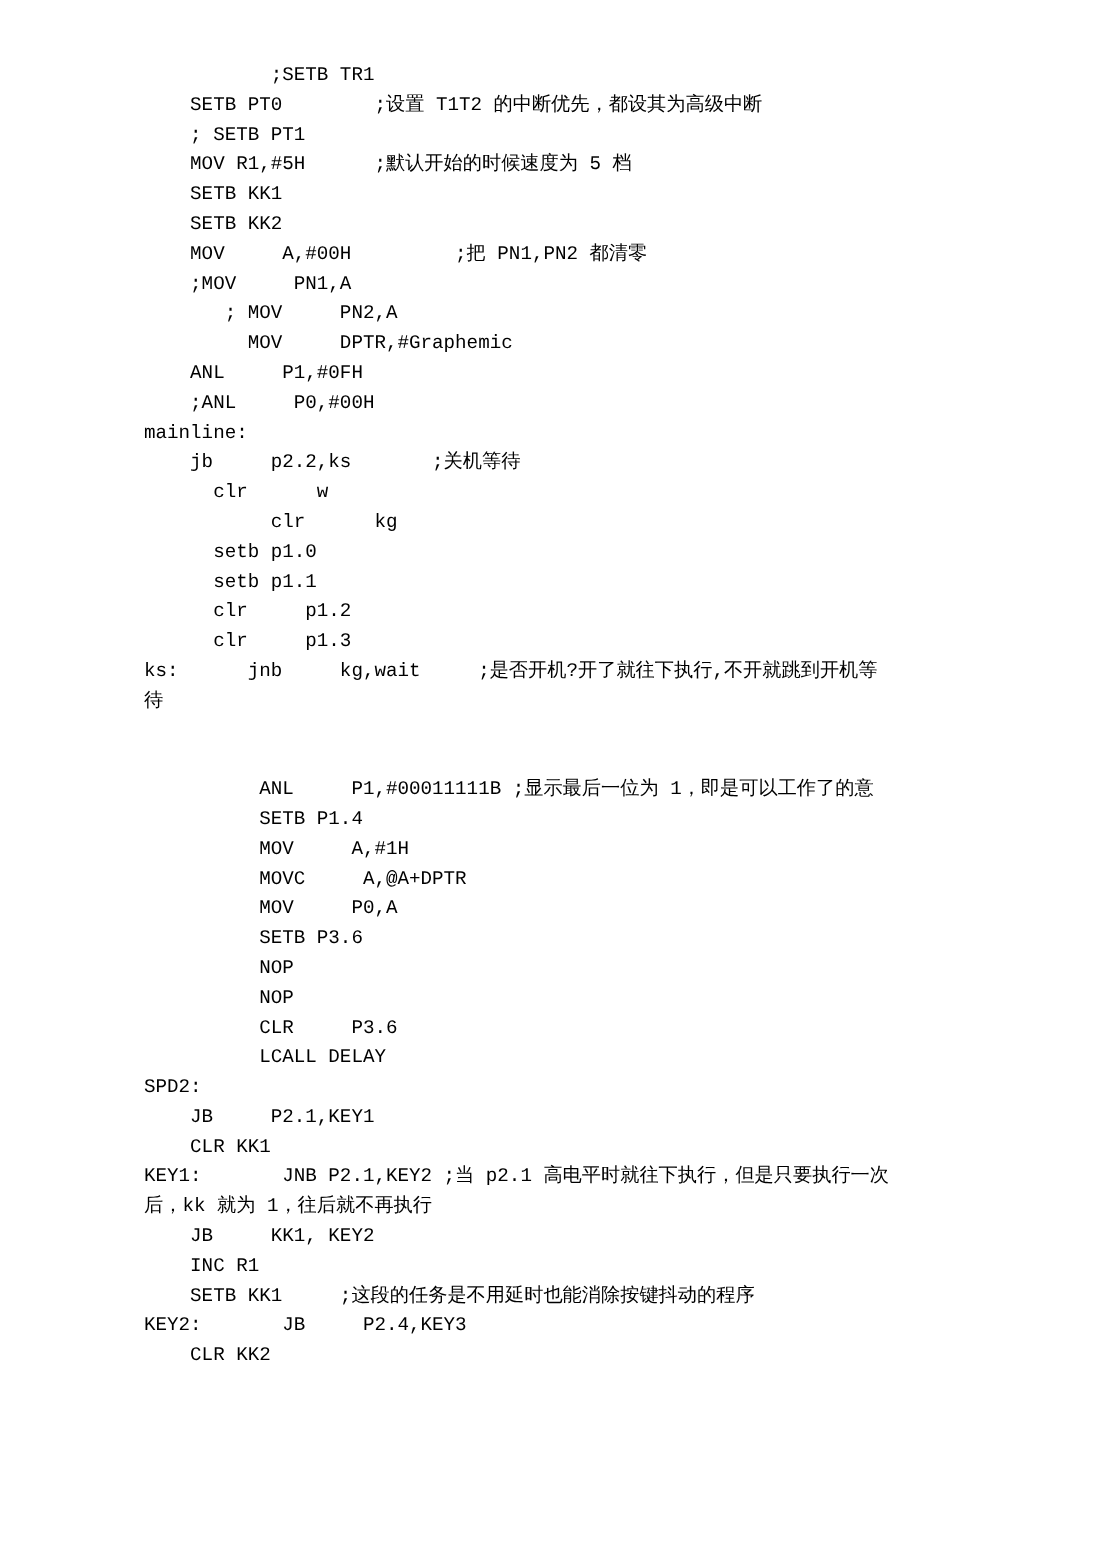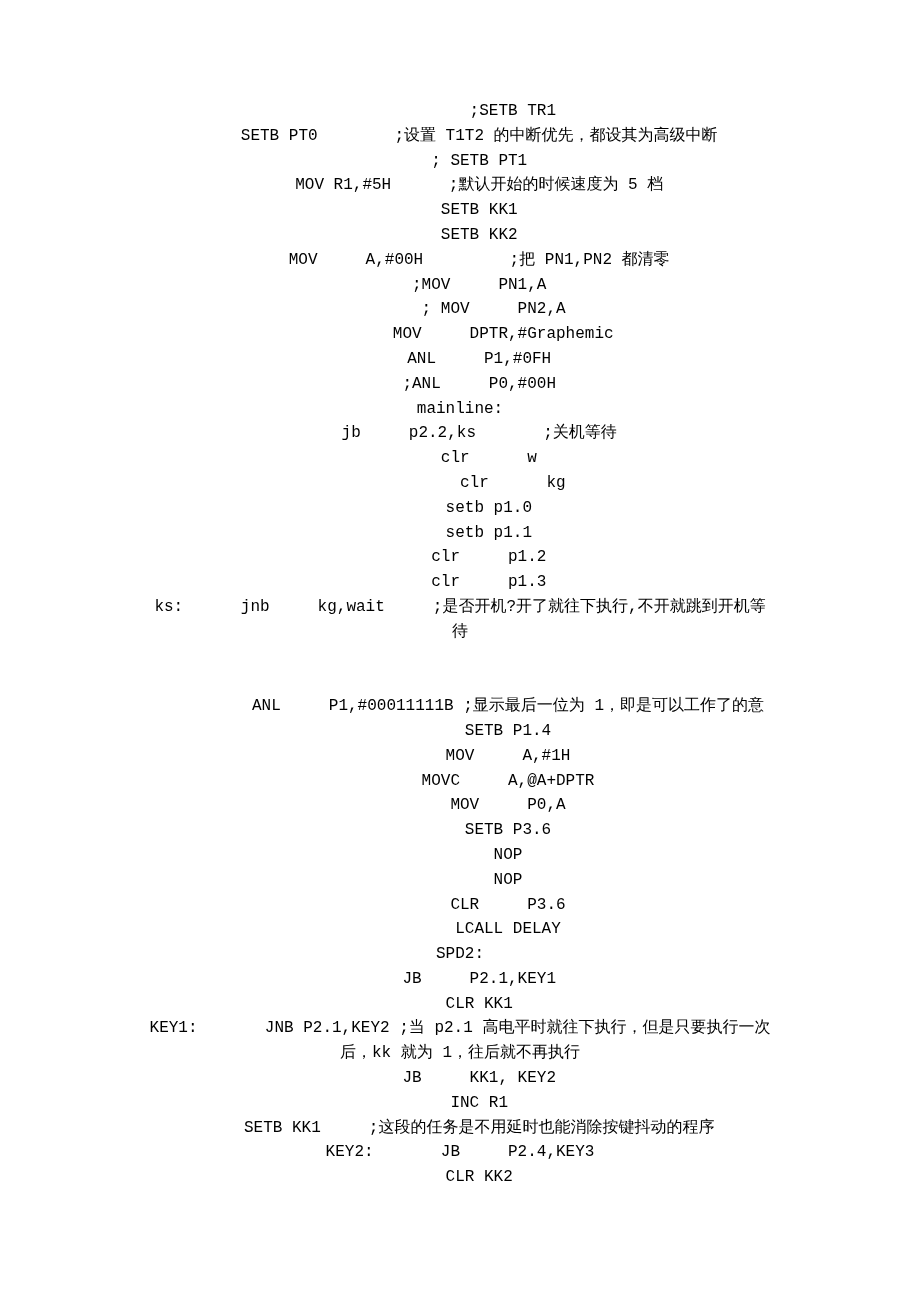--- a/index.html
+++ b/index.html
@@ -7,23 +7,22 @@
     padding: 0;
     background: #ffffff;
     width: 920px;
     min-height: 1302px;
     font-family: "SimSun", "宋体", "Courier New", monospace;
     font-size: 16px;
     line-height: 1.55;
     color: #000000;
   }
   .page {
-    padding: 99px 120px 80px 120px;
+    padding: 51px 120px 80px 120px;
     white-space: pre;
-    text-align: center;
   }
   .line {
     display: block;
     min-height: 1.55em;
   }
 </style>
 </head>
 <body>
 
 <div class="page" id="code-page"><span class="line">           ;SETB TR1</span><span class="line">    SETB PT0        ;设置 T1T2 的中断优先，都设其为高级中断</span><span class="line">    ; SETB PT1</span><span class="line">    MOV R1,#5H      ;默认开始的时候速度为 5 档</span><span class="line">    SETB KK1</span><span class="line">    SETB KK2</span><span class="line">    MOV     A,#00H         ;把 PN1,PN2 都清零</span><span class="line">    ;MOV     PN1,A</span><span class="line">       ; MOV     PN2,A</span><span class="line">         MOV     DPTR,#Graphemic</span><span class="line">    ANL     P1,#0FH</span><span class="line">    ;ANL     P0,#00H</span><span class="line">mainline:</span><span class="line">    jb     p2.2,ks       ;关机等待</span><span class="line">      clr      w</span><span class="line">           clr      kg</span><span class="line">      setb p1.0</span><span class="line">      setb p1.1</span><span class="line">      clr     p1.2</span><span class="line">      clr     p1.3</span><span class="line">ks:      jnb     kg,wait     ;是否开机?开了就往下执行,不开就跳到开机等</span><span class="line">待</span><span class="line"></span><span class="line"></span><span class="line">          ANL     P1,#00011111B ;显示最后一位为 1，即是可以工作了的意</span><span class="line">          SETB P1.4</span><span class="line">          MOV     A,#1H</span><span class="line">          MOVC     A,@A+DPTR</span><span class="line">          MOV     P0,A</span><span class="line">          SETB P3.6</span><span class="line">          NOP</span><span class="line">          NOP</span><span class="line">          CLR     P3.6</span><span class="line">          LCALL DELAY</span><span class="line">SPD2:</span><span class="line">    JB     P2.1,KEY1</span><span class="line">    CLR KK1</span><span class="line">KEY1:       JNB P2.1,KEY2 ;当 p2.1 高电平时就往下执行，但是只要执行一次</span><span class="line">后，kk 就为 1，往后就不再执行</span><span class="line">    JB     KK1, KEY2</span><span class="line">    INC R1</span><span class="line">    SETB KK1     ;这段的任务是不用延时也能消除按键抖动的程序</span><span class="line">KEY2:       JB     P2.4,KEY3</span><span class="line">    CLR KK2</span></div>

